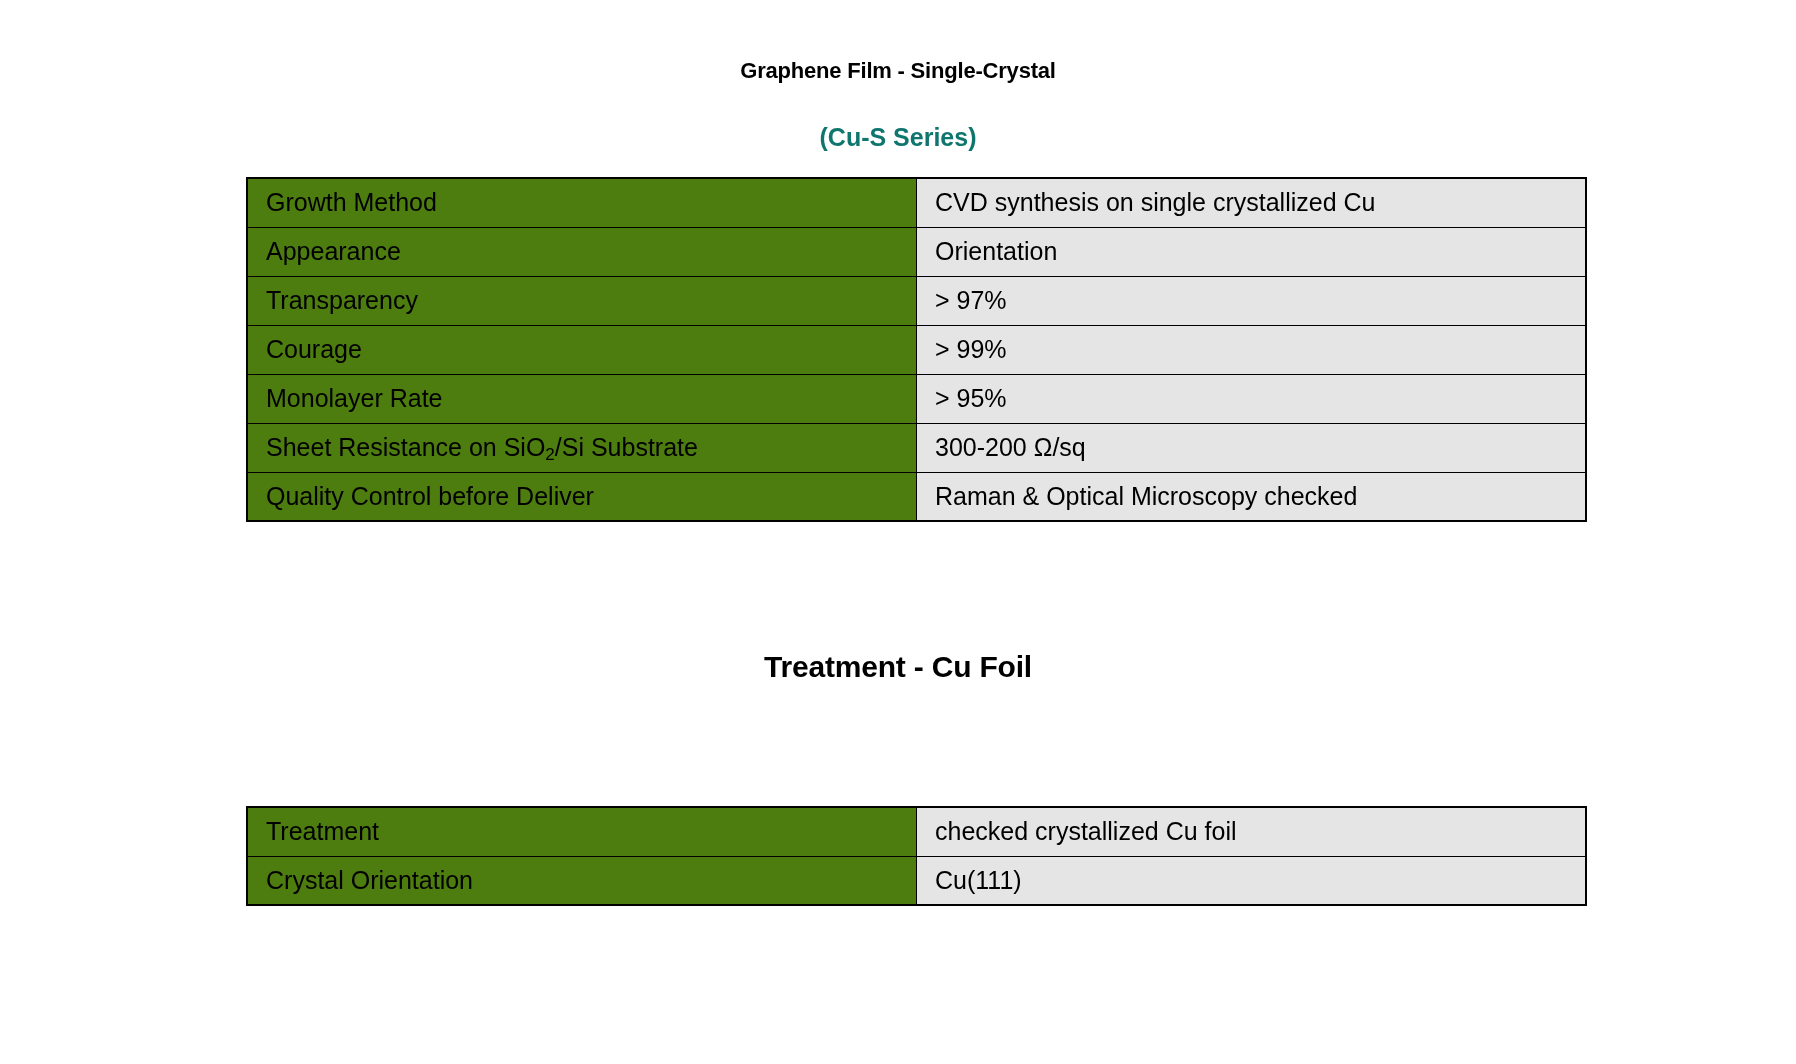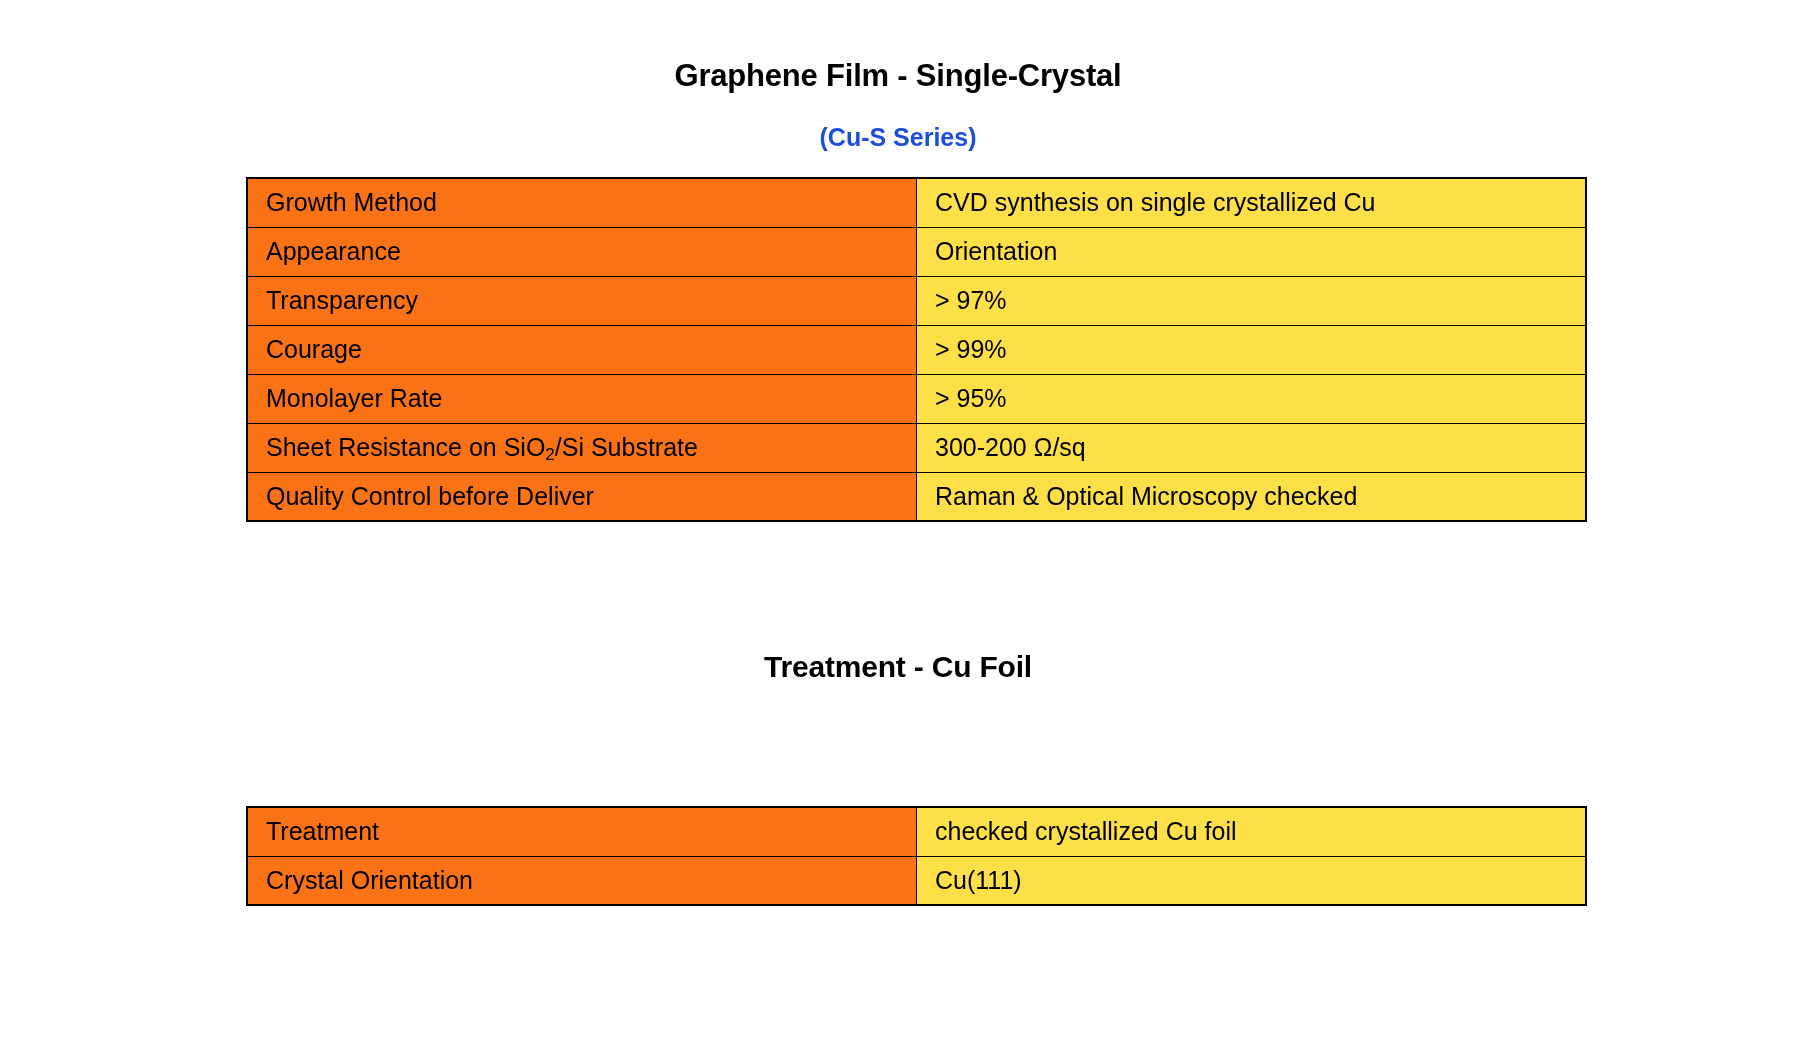--- a/index.html
+++ b/index.html
@@ -23,32 +23,32 @@
     height: 1064px;
   }
 
   
   .doc-title {
     position: absolute;
     left: 0;
     width: 1796px;
     text-align: center;
     font-weight: bold;
-    font-size: 31px;
+    font-size: 22px;
     letter-spacing: -0.2px;
     color: #000;
   }
   .doc-subtitle {
     position: absolute;
     left: 0;
     width: 1796px;
     text-align: center;
     font-weight: bold;
     font-size: 25px;
-    color: #1d4ed8;
+    color: #0f766e;
   }
 
   #title-graphene { top: 58px; }
   #subtitle-series { top: 123px; }
   #title-substrate { top: 650px; font-size: 30px; }
 
   
   .spec-table {
     position: absolute;
     border-collapse: collapse;
@@ -58,25 +58,25 @@
   .spec-table td {
     border: 1px solid #000;
     padding: 0 0 0 18px;
     font-size: 25px;
     line-height: 1;
     vertical-align: middle;
     white-space: nowrap;
     overflow: hidden;
   }
   .spec-table td.label-cell {
-    background: #f97316;
+    background: #4d7c0f;
     width: 650px;
   }
   .spec-table td.value-cell {
-    background: #fde047;
+    background: #e5e5e5;
     width: 650px;
   }
   .spec-table tr { height: 49px; }
 
   #table-graphene {
     left: 246px;
     top: 177px;
     width: 1302px;
   }
   #table-substrate {

